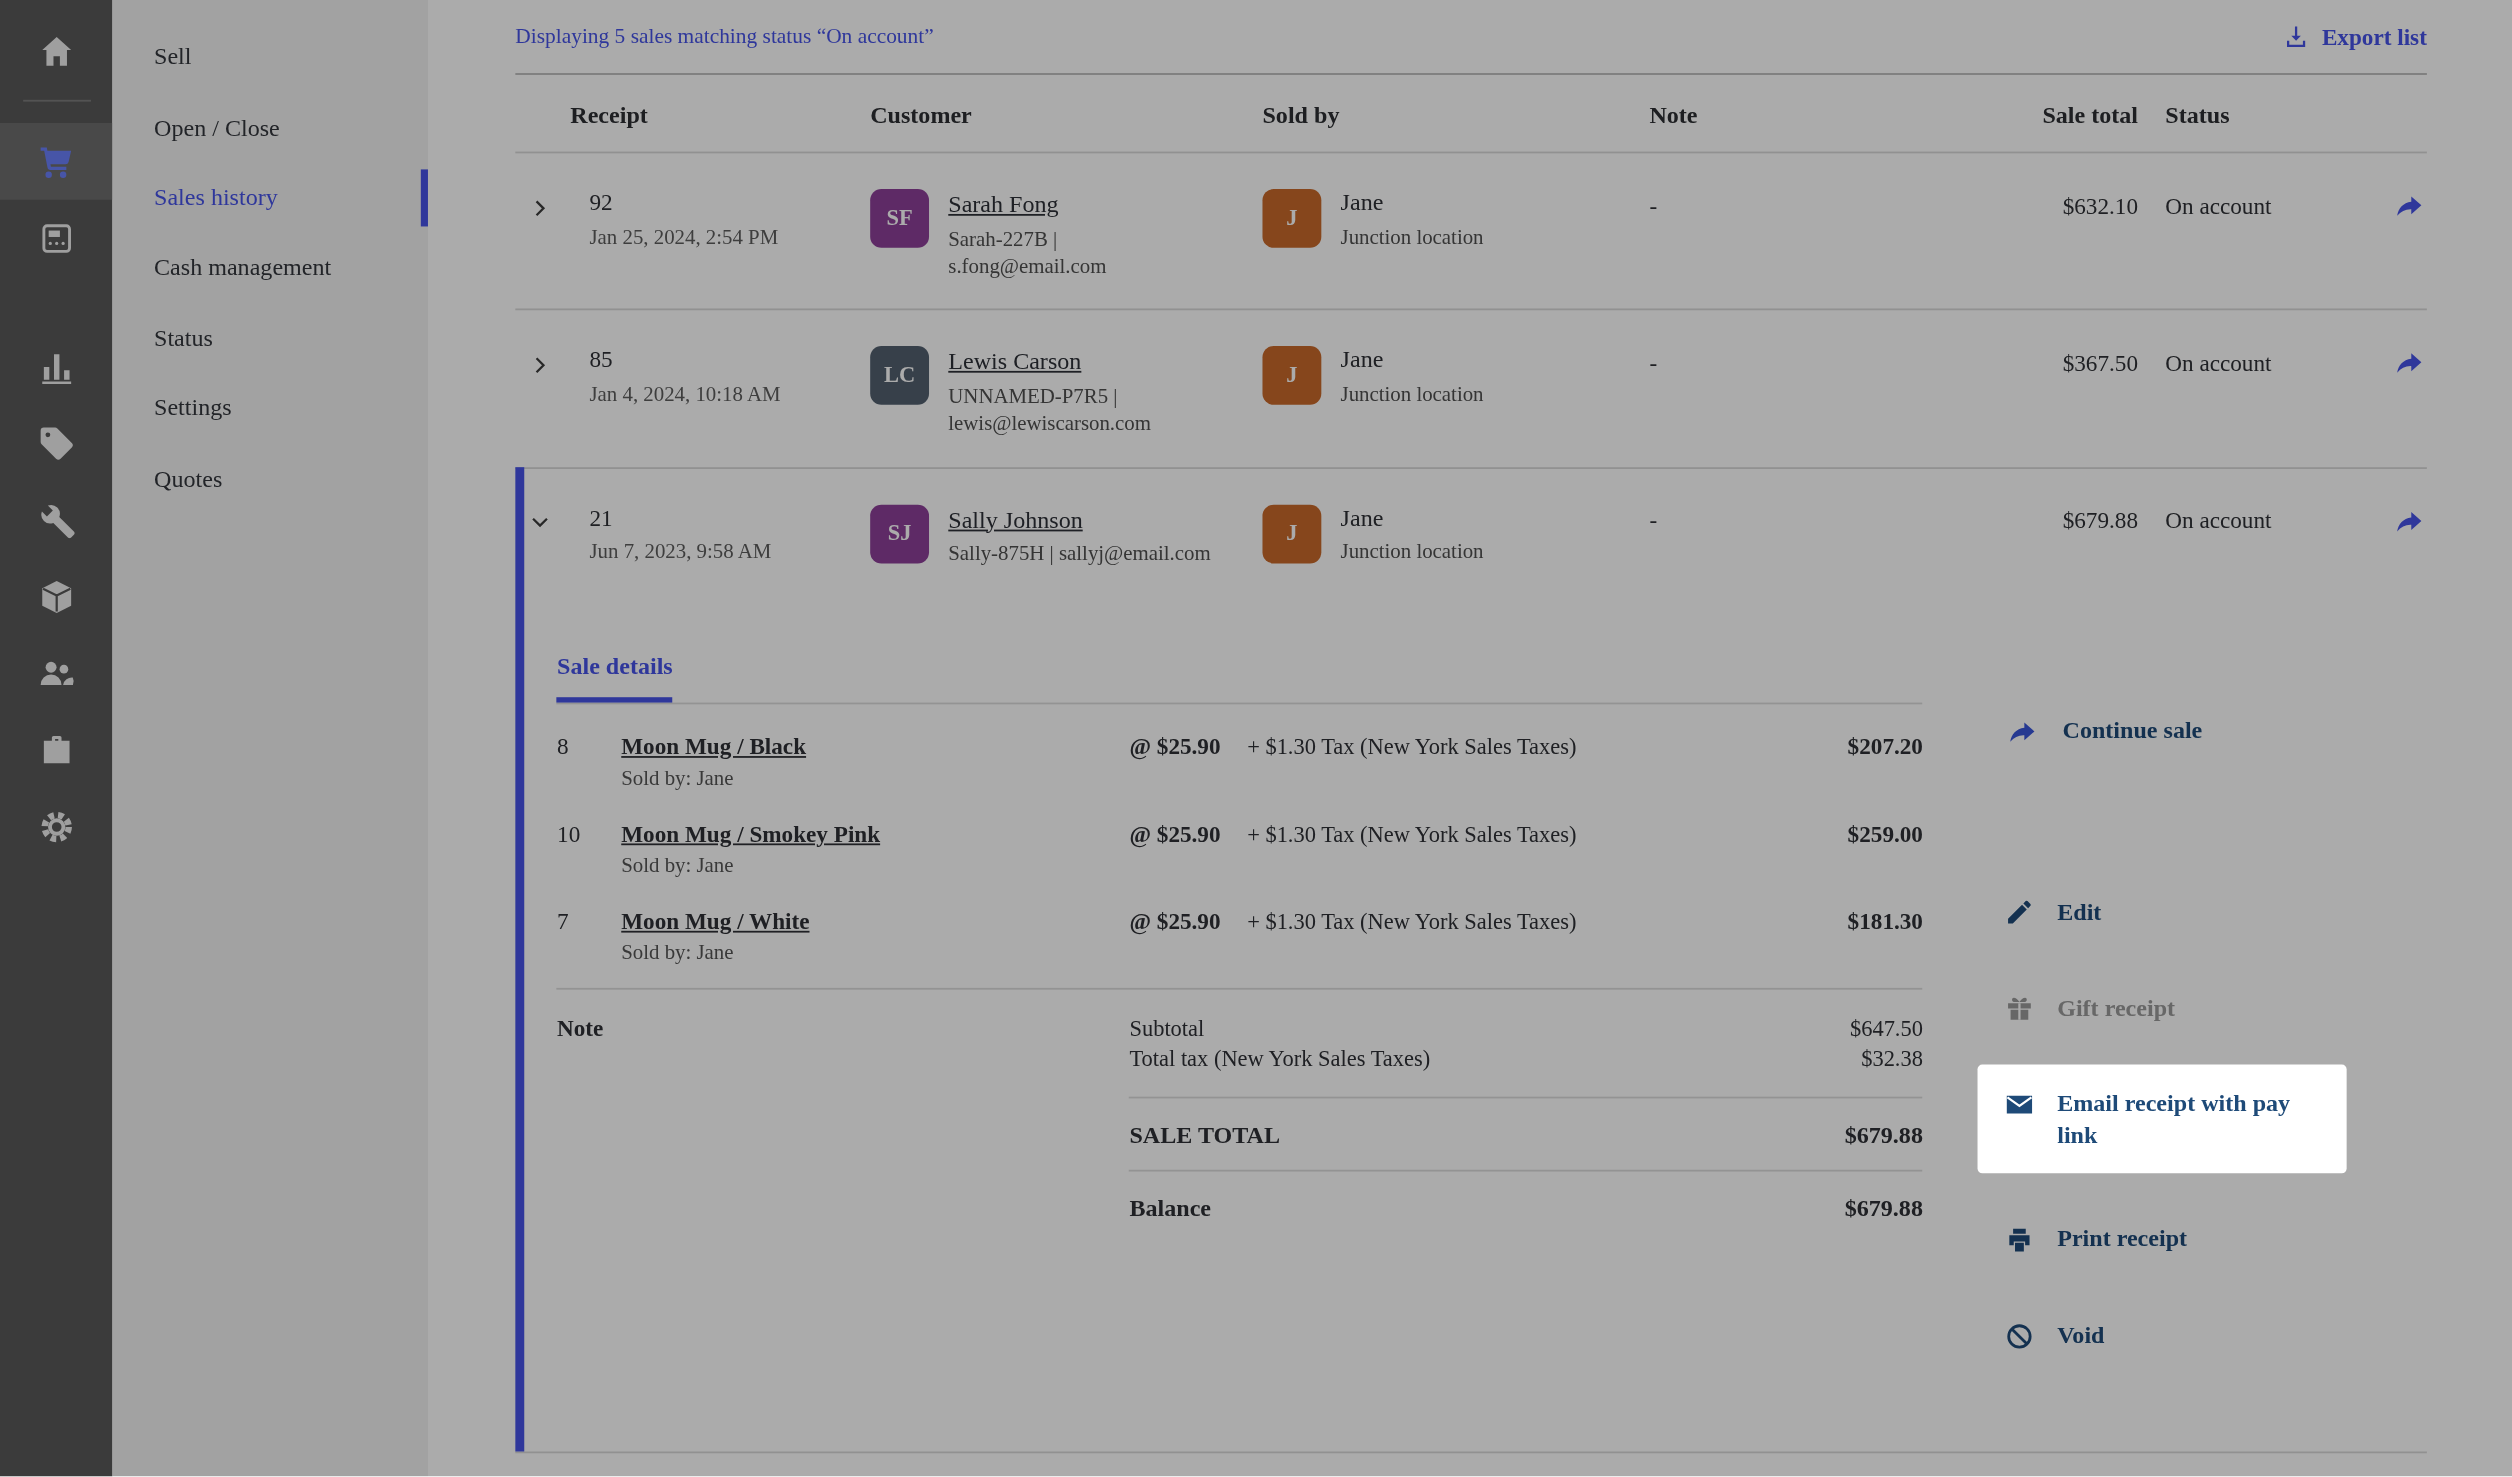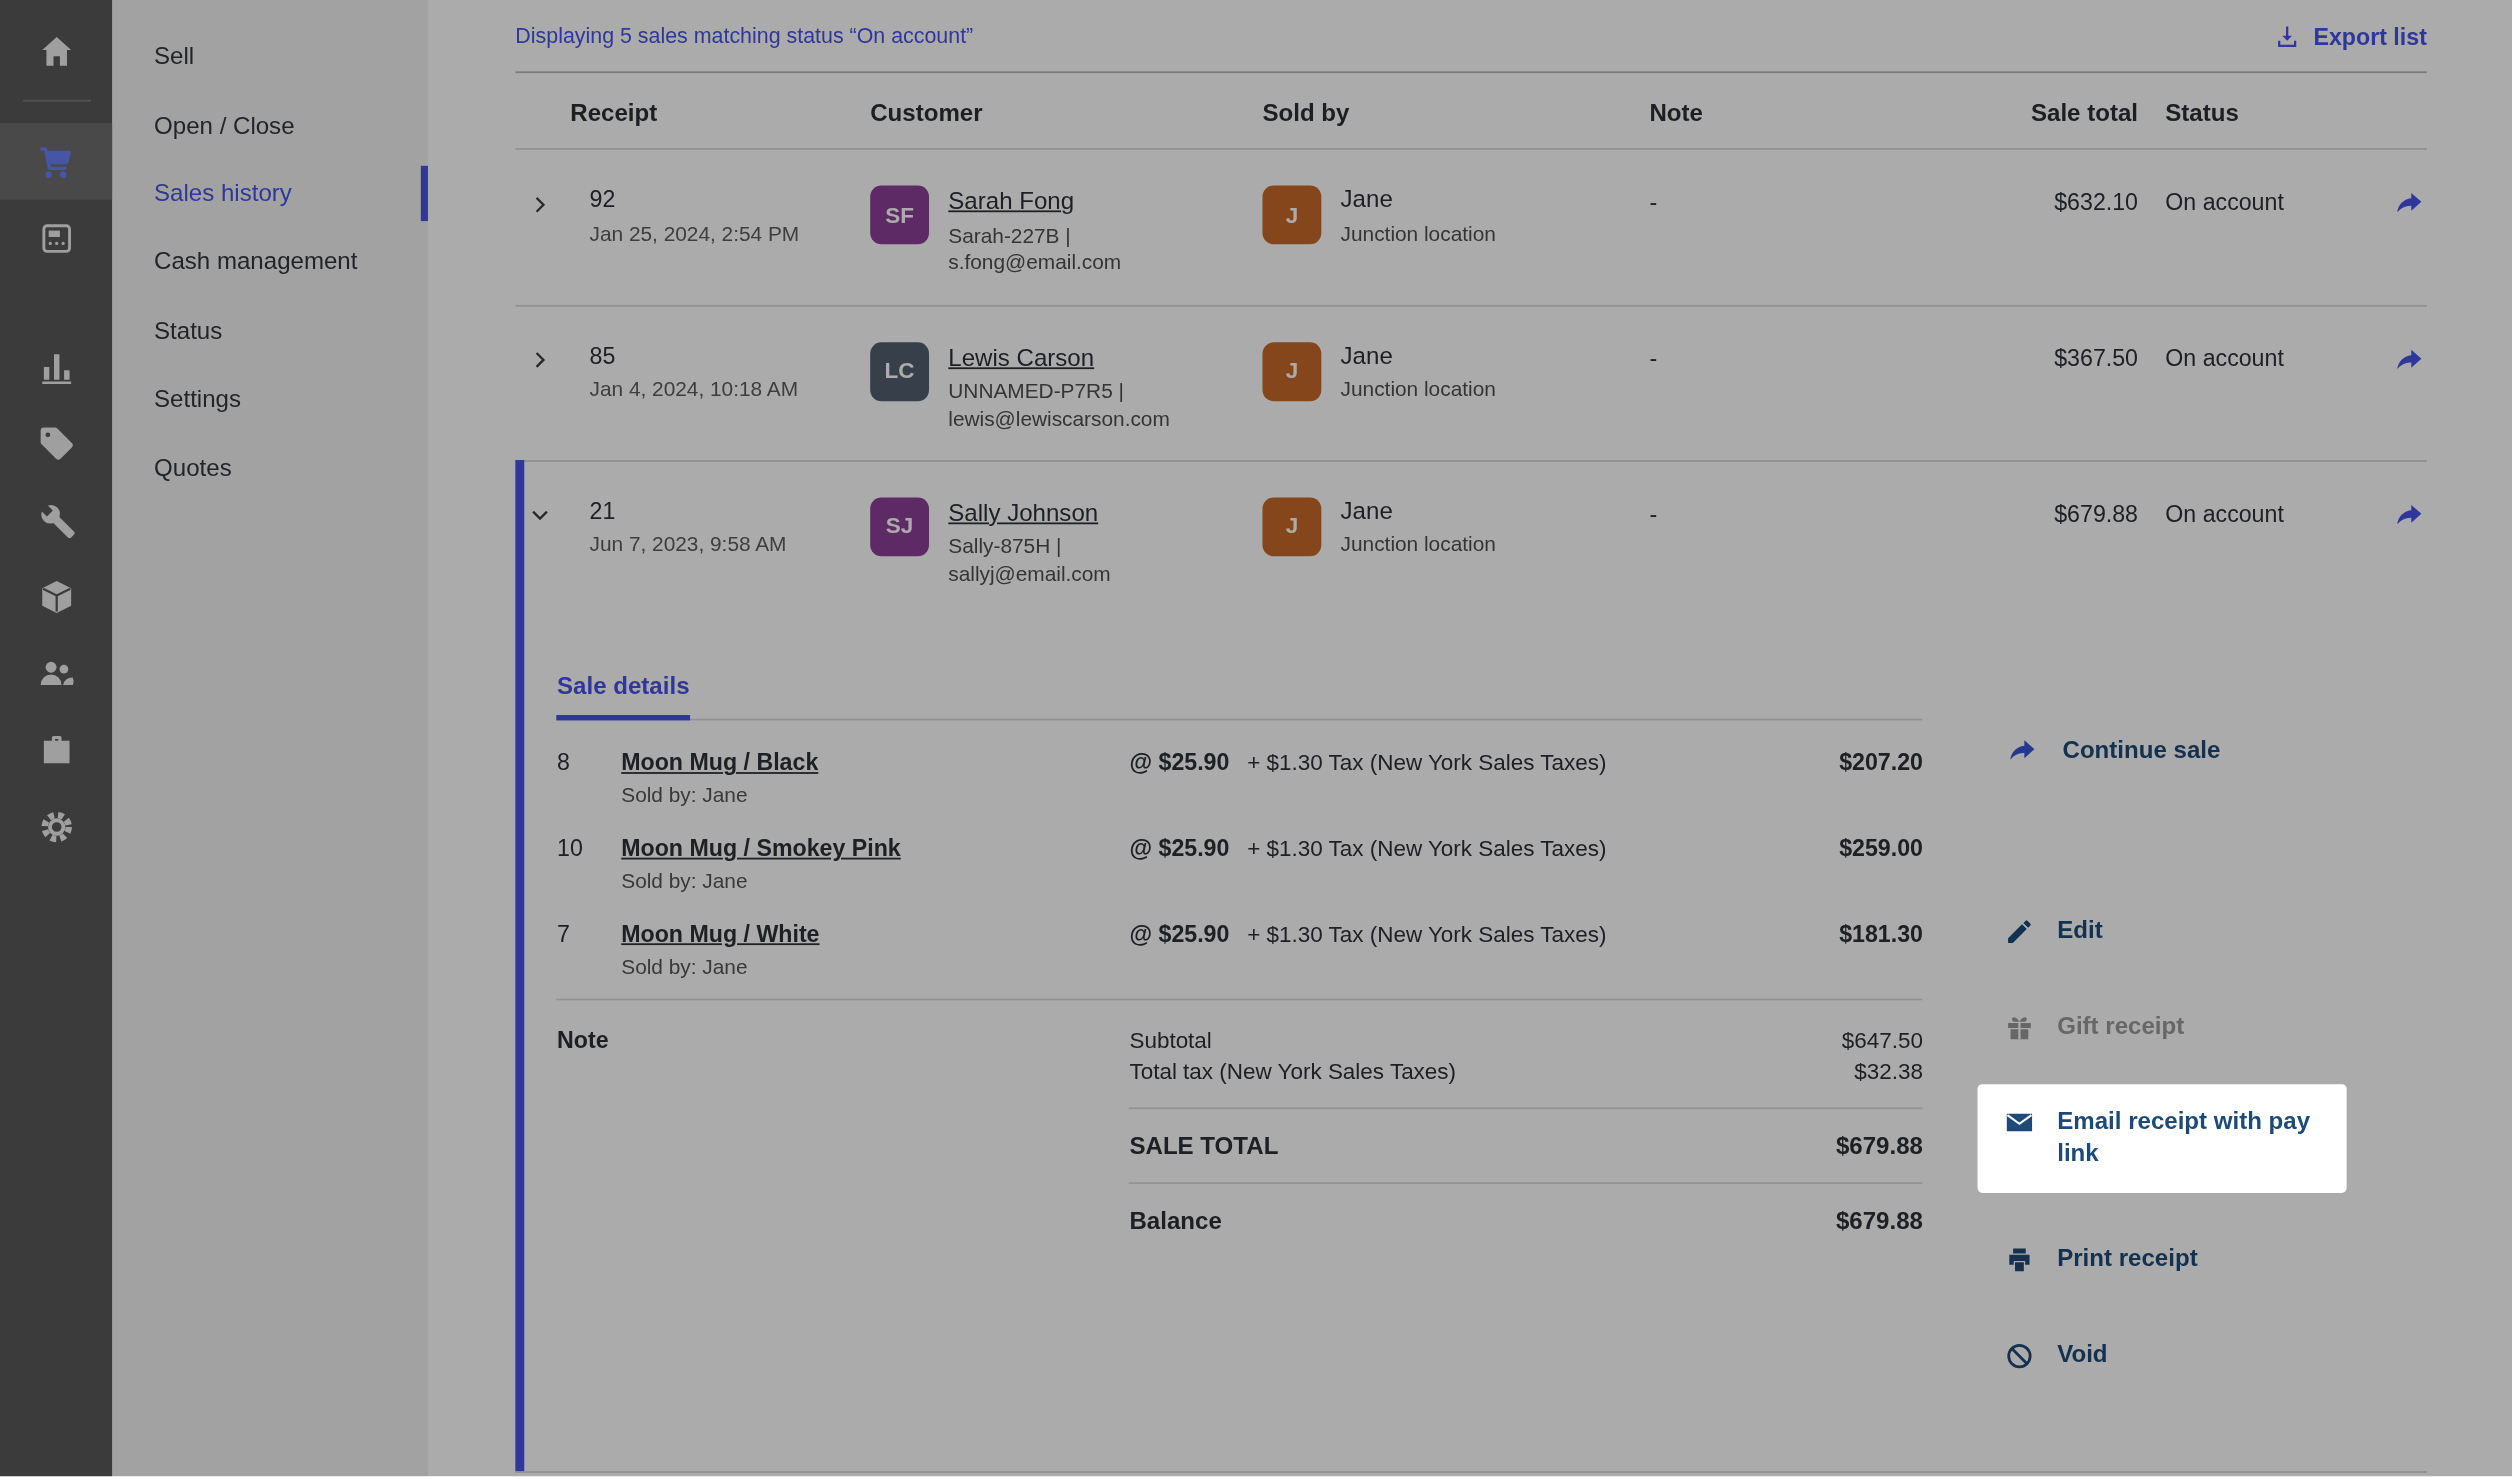--- a/index.html
+++ b/index.html
@@ -1,18 +1,18 @@
 <!DOCTYPE html>
 <html style="font-size:14.4px"><head>
 <meta charset="utf-8">
 <style>
   * { margin:0; padding:0; box-sizing:border-box; }
   html,body { width:2512px; height:1477px; overflow:hidden; background:#fff;
               font-family:"Liberation Sans", sans-serif; }
-  .stage { width:2512px; height:1477px; overflow:hidden; }
+  .stage { width:2512px; height:1477px; overflow:hidden;font-family:Liberation Serif, serif; }
   .app { position:relative; width:1409px; height:828px; overflow:hidden;
          transform:scale(1.783163); transform-origin:0 0; background:#fff; }
 
   
   .iconbar { position:absolute; left:0; top:0; width:63px; height:828px;
              background:#595959; display:flex; flex-direction:column; align-items:center; z-index:2; }
   .ibtn { width:63px; height:43px; display:flex; align-items:center; justify-content:center;
           color:#ededed; cursor:pointer; flex:none; }
   .ibtn svg { width:21.6px; height:21.6px; }
   .ibtn.active { background:#6e6e6e; color:#6b7ffb; }

